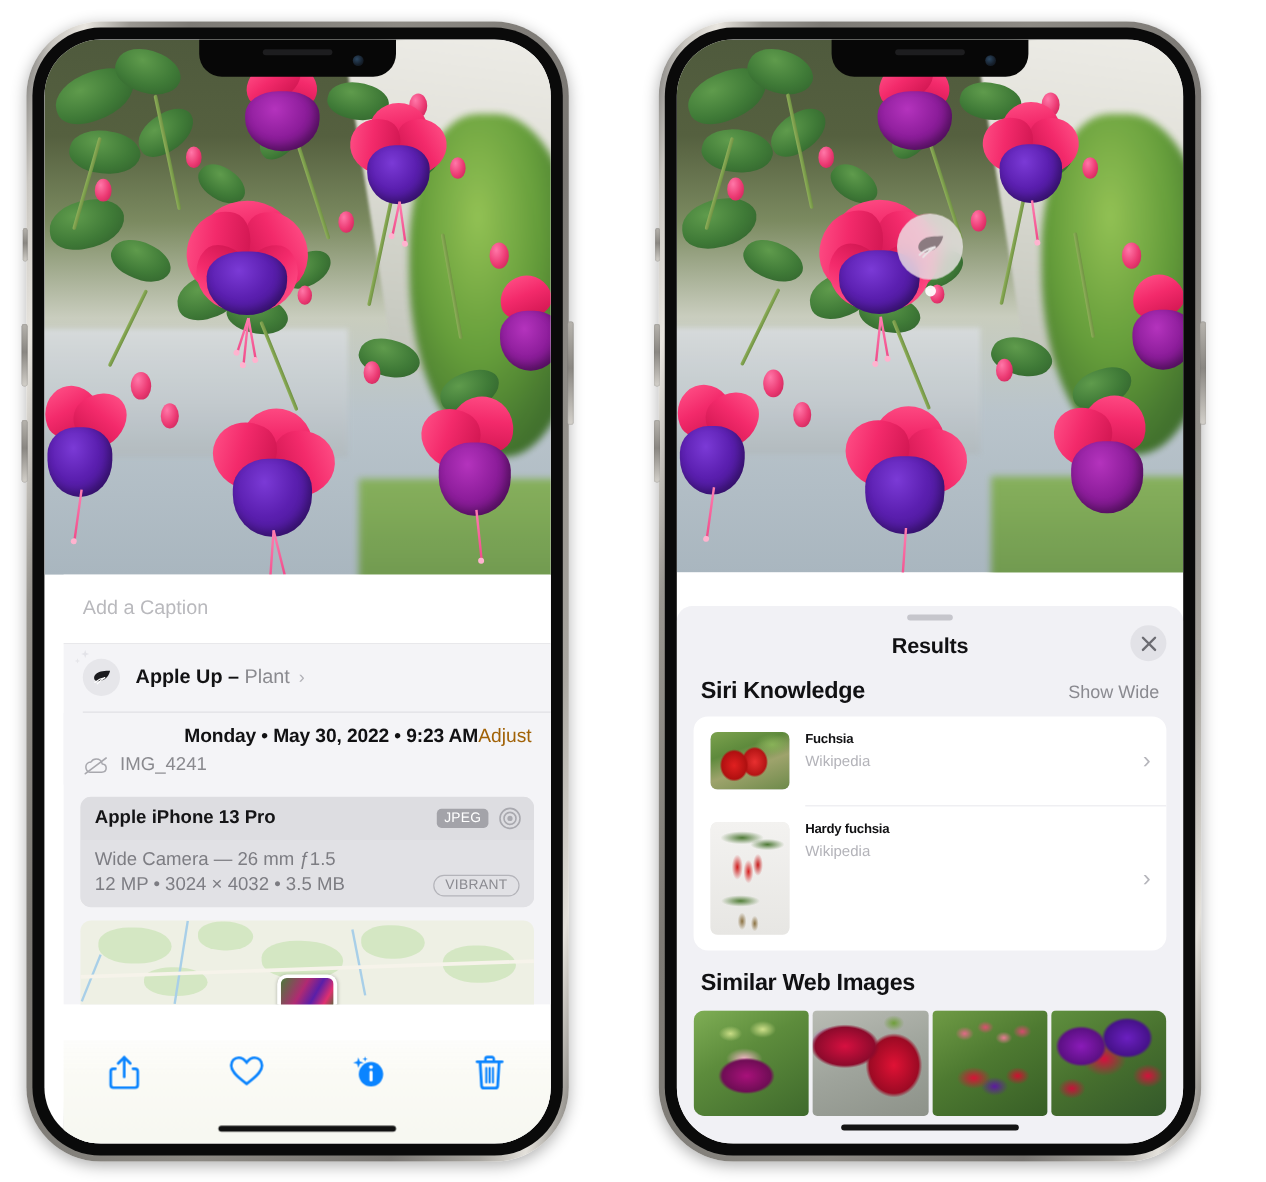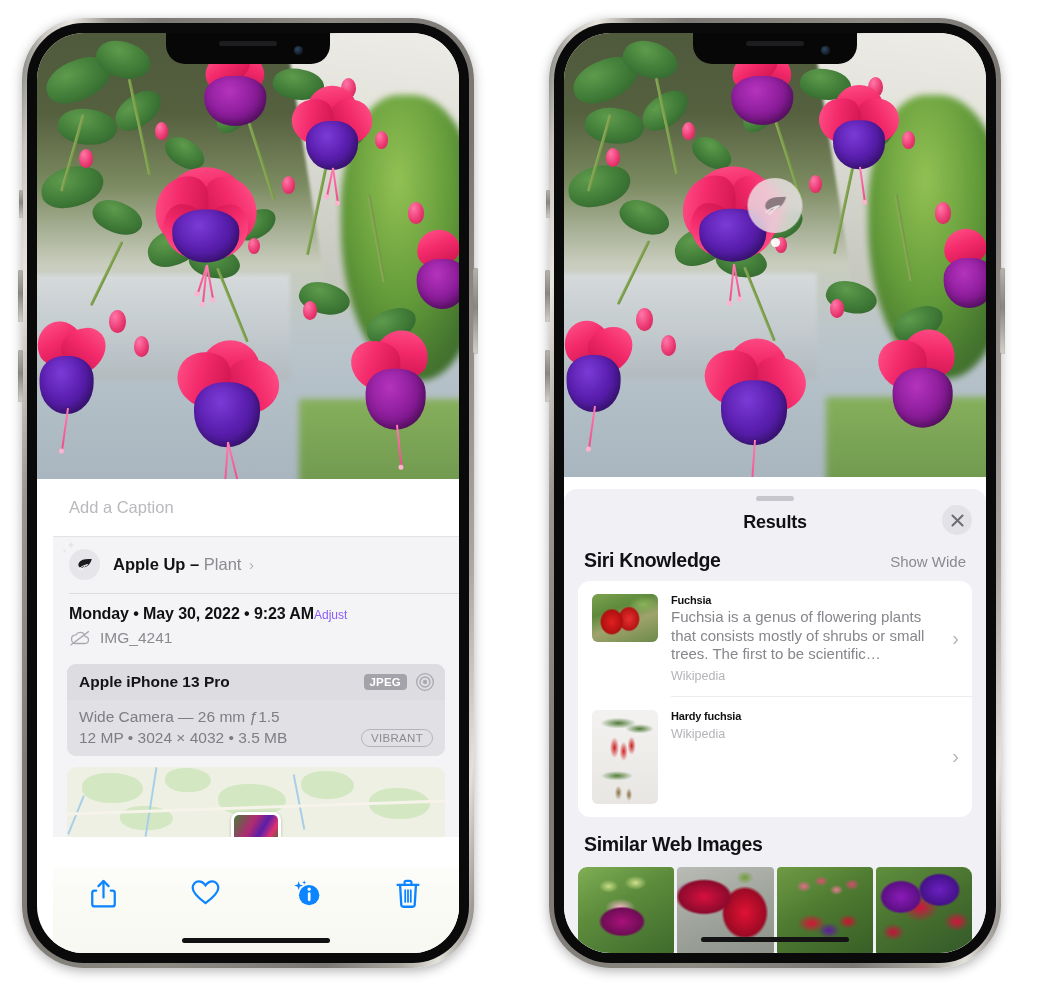--- a/index.html
+++ b/index.html
@@ -116,32 +116,32 @@
   }
   .sparkles { position:absolute; left:-9px; top:-9px; width:20px; height:20px; color:#e0e0e5; }
   .lookup-text { font-size:16.5px; }
   .lookup-text .b { font-weight:700; color:#121214; }
   .lookup-text .g { color:#8a8a8f; }
   .chev-inline { color:#b0b0b6; font-size:15px; margin-left:3px; }
 
   .hr-inset { height:1px; background:#dcdce0; margin-left:16px; }
 
   .meta { padding:11px 16px 7px 16px; background:#f4f4f7; }
-  .meta-line1 { display:flex; align-items:baseline; justify-content:flex-start; }
+  .meta-line1 { display:flex; align-items:baseline; justify-content:flex-end; }
   .meta-date { font-size:16px; font-weight:700; color:#111113; letter-spacing:-.1px; }
-  .adjust { font-size:12px; color:#8b5cf6; }
+  .adjust { font-size:16px; color:#a16207; }
   .meta-line2 { display:flex; align-items:center; gap:9px; margin-top:6px; }
   .file-name { font-size:15.5px; color:#8a8a8f; }
 
   .exif-card { margin:10px 14px 0 14px; border-radius:9px; overflow:hidden; background:#e1e1e5; }
   .exif-head { display:flex; align-items:center; justify-content:space-between;
                padding:8px 10px 8px 12px; background:#dddde1; }
   .exif-device { font-size:15.5px; font-weight:700; color:#141416; }
   .exif-badges { display:flex; align-items:center; gap:8px; }
-  .jpeg-badge { font-size:11.5px; font-weight:700; color:#fff; background:#a3a3a9;
+  .jpeg-badge { font-size:11.5px; font-weight:400; color:#fff; background:#a3a3a9;
                 padding:2px 6px; border-radius:4px; letter-spacing:.2px;text-align:center; }
   .exif-body { padding:8px 12px 9px 12px; background:#e1e1e5; }
   .exif-l1 { font-size:15.5px; color:#7d7d83; }
   .exif-l2row { display:flex; align-items:center; justify-content:space-between; margin-top:3px; }
   .exif-l2 { font-size:15.5px; color:#7d7d83; }
   .vibrant { font-size:11.5px; color:#8a8a90; border:1px solid #b4b4ba;
              border-radius:9px; padding:2px 9px; letter-spacing:.3px; }
   .exif-foot { display:flex; align-items:center; background:#dcdce0;
                border-top:1px solid #d2d2d7; padding:6px 12px; }
   .exif-foot span { flex:1; text-align:center; font-size:13.5px; color:#86868c; }
@@ -551,21 +551,21 @@
                       display:flex;align-items:center;justify-content:center;backdrop-filter:blur(6px);">
             <svg width="28" height="28" viewBox="0 0 24 24">
               <path d="M21 4c-1.5 7-6.6 11.2-13.3 11.6C5 15.8 3.2 14.2 3.2 12c0-4 4.2-7.2 9.4-7.6C15.4 4.2 18.4 4 21 4z" fill="#8b7b80"></path>
               <path d="M4 17.4c3.2-2.9 7.2-4.8 11.5-5.6-3.6 2-6.6 4.4-8.8 7.2" fill="none" stroke="#e9e4e6" stroke-width="1.4" stroke-linecap="round"></path>
             </svg>
           </div>
           <div style="position:absolute;left:50%;top:60px;transform:translateX(-50%);width:9px;height:9px;border-radius:50%;background:rgba(255,255,255,.92);"></div>
         </div>
       </div>
 
-      <div class="results-sheet" style="top:456px; bottom:0;">
+      <div class="results-sheet" style="top:472px; bottom:0;">
         <div class="grabber"></div>
 
         <div class="res-head">
           <span class="res-title">Results</span>
           <div class="close-btn">
             <svg width="15" height="15" viewBox="0 0 16 16">
               <path d="M2.6 2.6 L13.4 13.4 M13.4 2.6 L2.6 13.4" stroke="#6c6c72" stroke-width="2.1" stroke-linecap="round"></path>
             </svg>
           </div>
         </div>
@@ -579,21 +579,20 @@
           <div class="kb-row">
             <div class="kb-thumb landscape">
               <div class="mini" style="background:linear-gradient(160deg,#7ca24e 0%,#5e8a3c 32%,#9ea36c 58%,#6d8a4a 100%);"></div>
               <div class="mini" style="background:
                 radial-gradient(ellipse 26% 40% at 30% 58%, #e02020 0%, #b01010 60%, transparent 70%),
                 radial-gradient(ellipse 24% 38% at 56% 52%, #e83030 0%, #b51515 60%, transparent 70%),
                 radial-gradient(ellipse 30% 26% at 78% 22%, #88b258 0%, transparent 72%);"></div>
             </div>
             <div class="kb-text">
               <div class="kb-title">Fuchsia</div>
-              <div class="kb-desc">Fuchsia is a genus of flowering plants that consists mostly of shrubs or small trees. The first to be scientific…</div>
               <div class="kb-src">Wikipedia</div>
             </div>
             <div class="kb-chev">›</div>
           </div>
 
           <div class="kb-sep"></div>
 
           <div class="kb-row">
             <div class="kb-thumb portrait">
               <div class="mini" style="background:linear-gradient(180deg,#f3f2f0,#e7e6e3);"></div>

